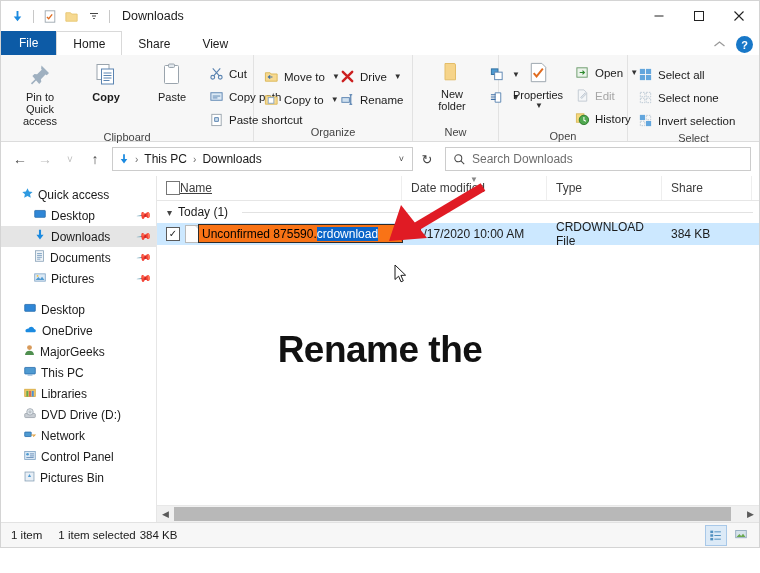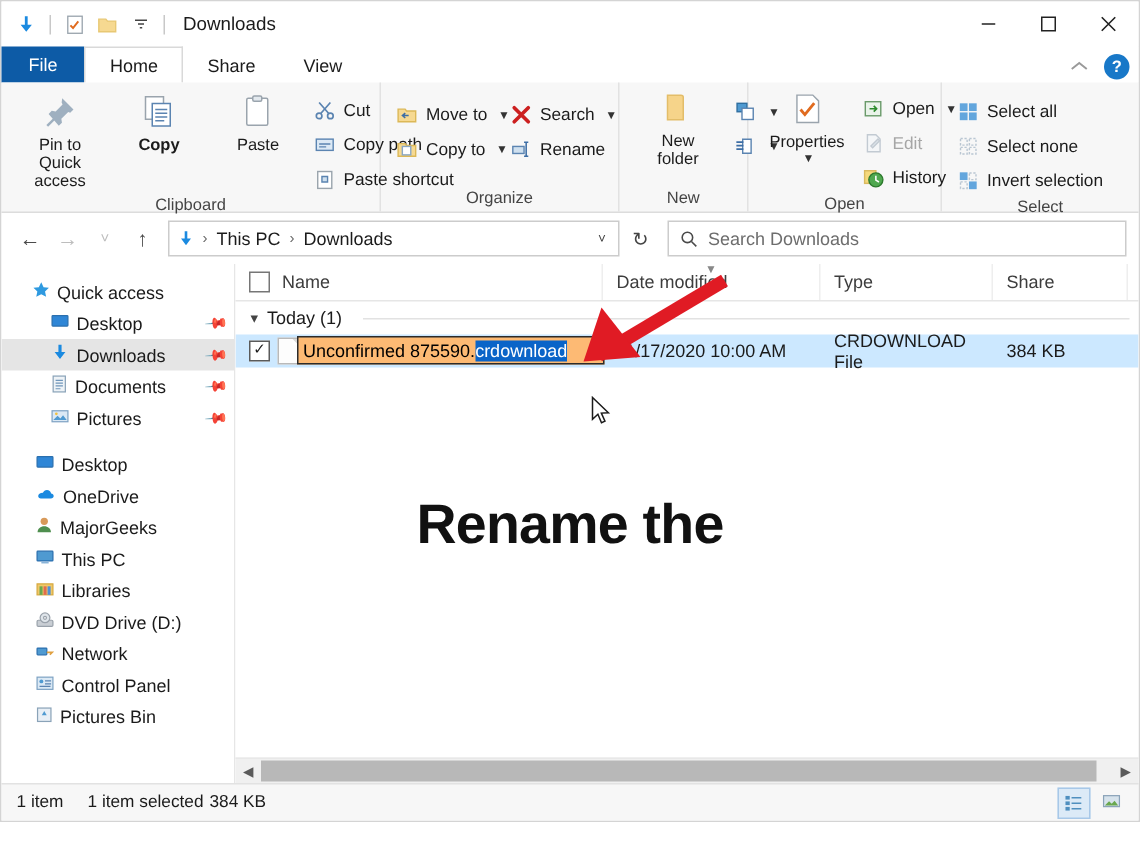--- a/index.html
+++ b/index.html
@@ -107,21 +107,21 @@
   .nav-item.sel{background:#e5e5e5;}
   .nav-item .pin{margin-left:auto;color:#9a9a9a;font-size:10px;transform:rotate(40deg);}
   .nav-gap{height:10px;}
 
   .content{flex:1;display:flex;flex-direction:column;min-width:0;background:#fff;position:relative;}
   .colheader{
     height:24px;flex:0 0 24px;display:flex;align-items:center;border-bottom:1px solid #e6e6e6;
     font-size:12px;color:#3d3d3d;position:relative;
   }
   .col{height:24px;display:flex;align-items:center;padding-left:9px;border-right:1px solid #eeeeee;box-sizing:border-box;position:relative;}
-  .col.name{width:245px;gap:8px;}
+  .col.name{width:245px;text-decoration:underline;}
   .col.date{width:145px;}
   .col.type{width:115px;}
   .col.size{width:90px;}
   .sortmark{position:absolute;left:50%;top:-1px;transform:translateX(-50%);font-size:8px;color:#888;}
   .hdr-check{width:12px;height:12px;border:1px solid #767676;background:#fff;}
 
   .listarea{flex:1;position:relative;overflow:hidden;}
   .group-hdr{height:22px;display:flex;align-items:center;gap:6px;padding-left:10px;font-size:12px;color:#1b1b1b;}
   .group-line{flex:1;height:1px;background:#e2e2e2;margin-left:8px;margin-right:6px;}
   .filerow{
@@ -130,21 +130,21 @@
   .cell{height:22px;display:flex;align-items:center;box-sizing:border-box;font-size:12px;color:#1b1b1b;}
   .cell.name{width:245px;padding-left:9px;gap:5px;}
   .cell.date{width:145px;padding-left:9px;}
   .cell.type{width:115px;padding-left:9px;}
   .cell.size{width:90px;padding-left:9px;}
   .row-check{width:12px;height:12px;border:1px solid #5a5a5a;background:#fff;display:flex;align-items:center;justify-content:center;font-size:10px;color:#1b1b1b;line-height:1;}
   .fileicon{width:13px;height:16px;background:#fdfdfd;border:1px solid #b9b9b9;position:relative;}
   .fileicon:after{content:"";position:absolute;right:0;top:0;border-width:0 4px 4px 0;border-style:solid;border-color:#fff #d9d9d9;}
   .renamebox{
     position:absolute;left:41px;top:1px;width:205px;height:19px;
-    border:1px solid #2b2b2b;background:#fdba74;display:flex;align-items:center;
+    border:1px solid #2b2b2b;background:#f97316;display:flex;align-items:center;
     padding:0 3px;box-sizing:border-box;
   }
   .rn-text{font-size:12px;color:#000;white-space:nowrap;}
   .rn-sel{font-size:12px;color:#ffffff;background:#0a64c8;white-space:nowrap;}
 
   
   .caption{
     position:absolute;left:0;right:0;top:330px;text-align:center;pointer-events:none;
   }
   .cap1{font-size:37px;font-weight:bold;color:#111111;letter-spacing:-0.5px;line-height:1.02;}
@@ -337,21 +337,21 @@
             <span class="caret">▼</span>
           </div>
         </div>
         <div class="smallcol" style="width:78px;">
           <div class="smallbtn">
             <span class="ico">
               <svg width="15" height="15" viewBox="0 0 16 16">
                   <path d="M3 3l10 10M13 3L3 13" stroke="#cc2020" stroke-width="2.6" stroke-linecap="round"></path>
                 </svg>
             </span>
-            <span class="lbl">Search</span>
+            <span class="lbl">Drive</span>
             <span class="caret">▼</span>
           </div>
           <div class="smallbtn">
             <span class="ico">
               <svg width="15" height="15" viewBox="0 0 16 16">
                   <rect x="2" y="6" width="8" height="5" fill="#cfe0ef" stroke="#5b84b1"></rect>
                   <path d="M11.5 3v10M10 3h3M10 13h3" stroke="#3d6ea5" stroke-width="1.1"></path>
                 </svg>
             </span>
             <span class="lbl">Rename</span>

